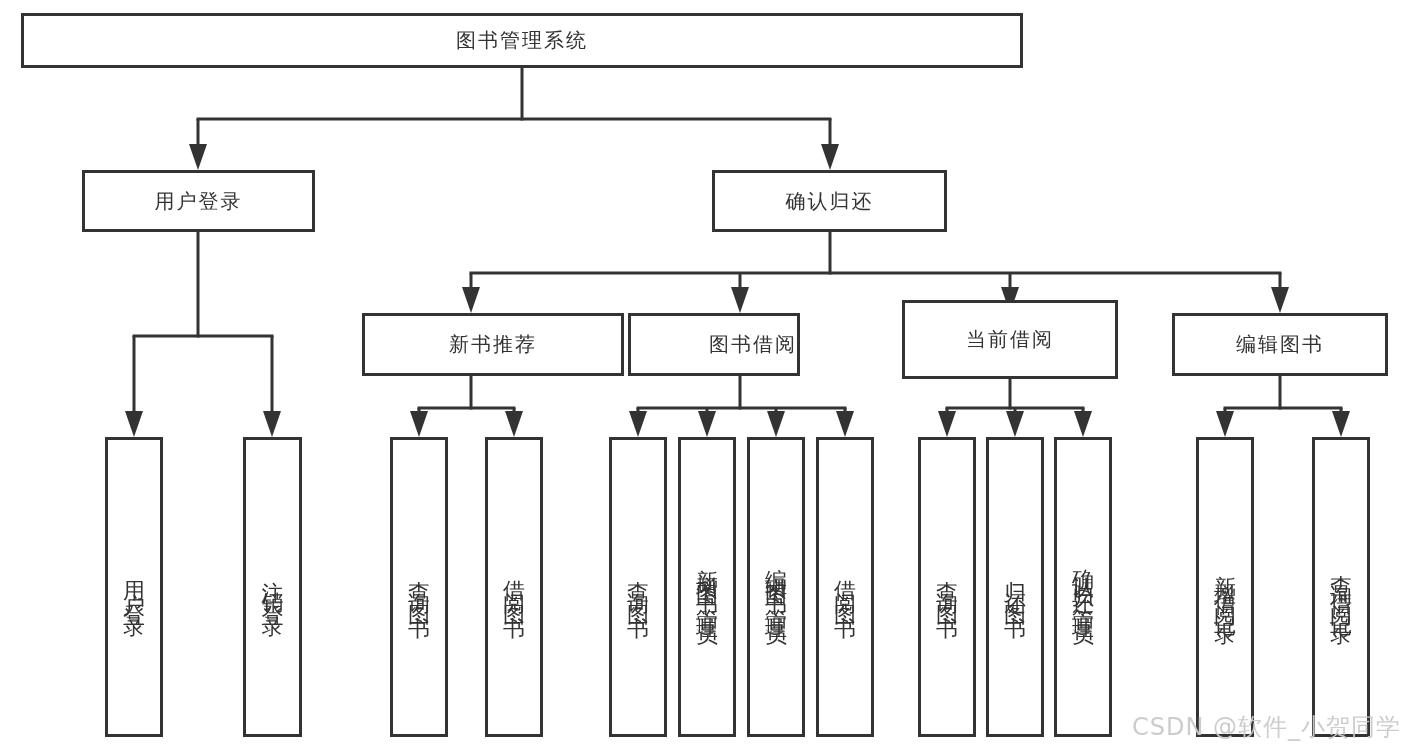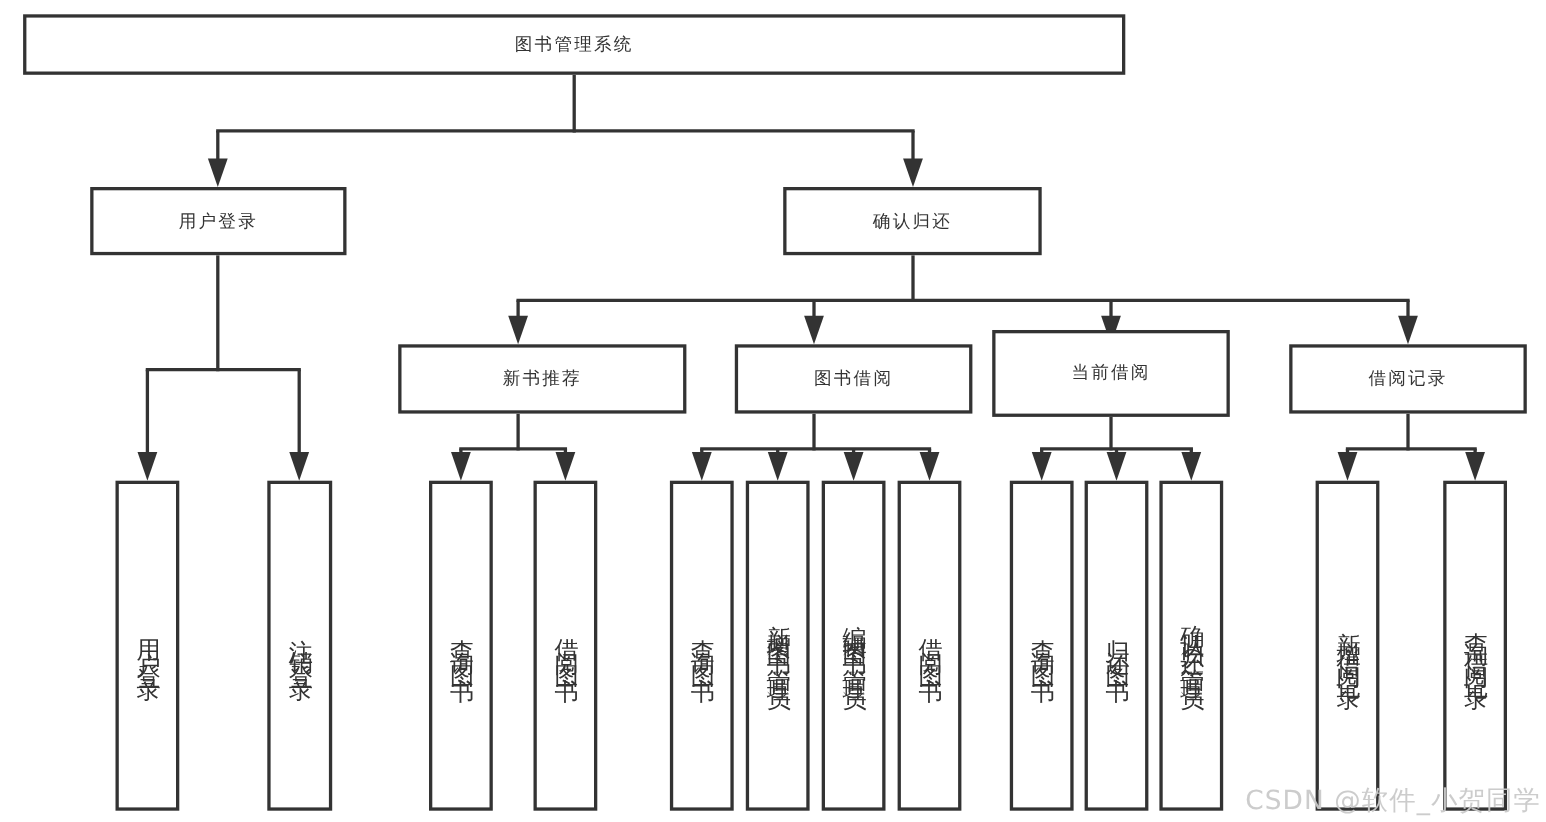--- a/index.html
+++ b/index.html
@@ -13,21 +13,21 @@
   #connector-svg{position:absolute;left:0;top:0;z-index:1;}
   .node{
     position:absolute;
     box-sizing:border-box;
     border:3px solid #333;
     background:#fff;
     display:flex;align-items:center;justify-content:center;
     color:#333;
     z-index:2;
   }
-  .hbox{font-size:16px;letter-spacing:2px;white-space:nowrap;}
+  .hbox{font-size:20px;letter-spacing:2px;white-space:nowrap;}
   .vbox span{
     writing-mode:vertical-rl;
     text-orientation:mixed;
     font-size:22px;
     line-height:1;
     color:#333;
     white-space:nowrap;
   }
   .sp-wide span{letter-spacing:12px;}
   .sp-mid span{letter-spacing:10px;}
@@ -109,28 +109,28 @@
   <div class="node hbox" style="left:82px;top:170px;width:233px;height:62px;">
     <span>用户登录</span>
   </div>
   <div class="node hbox" style="left:712px;top:170px;width:235px;height:62px;">
     <span>确认归还</span>
   </div>
 
   <div class="node hbox" style="left:362px;top:313px;width:262px;height:63px;">
     <span>新书推荐</span>
   </div>
-  <div class="node hbox" style="left:668px;top:313px;width:216px;height:63px;">
+  <div class="node hbox" style="left:628px;top:313px;width:172px;height:63px;justify-content:flex-end;">
     <span>图书借阅</span>
   </div>
   <div class="node hbox" style="left:902px;top:300px;width:216px;height:79px;">
     <span>当前借阅</span>
   </div>
   <div class="node hbox" style="left:1172px;top:313px;width:216px;height:63px;">
-    <span>借阅记录</span>
+    <span>编辑图书</span>
   </div>
 
   <div class="node vbox sp-wide" style="left:105px;top:437px;width:58px;height:300px;">
     <span>用户登录</span>
   </div>
   <div class="node vbox sp-wide" style="left:243px;top:437px;width:59px;height:300px;">
     <span>注销登录</span>
   </div>
 
   <div class="node vbox sp-wide" style="left:390px;top:437px;width:58px;height:300px;">

